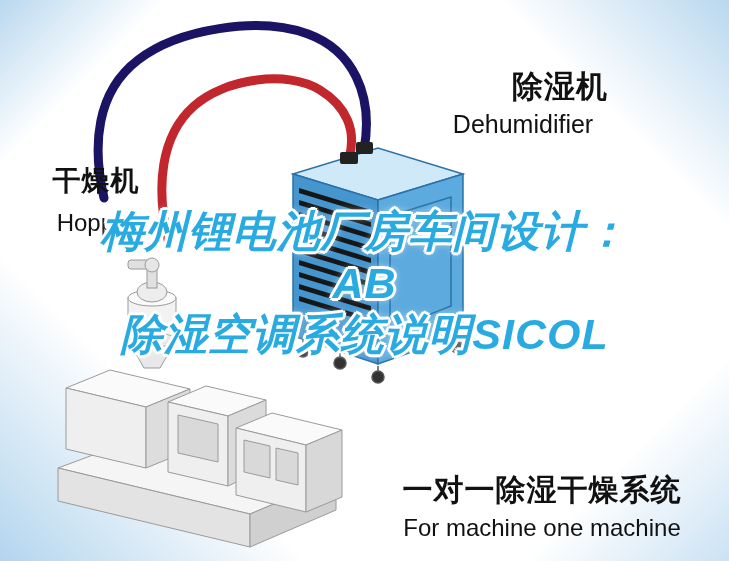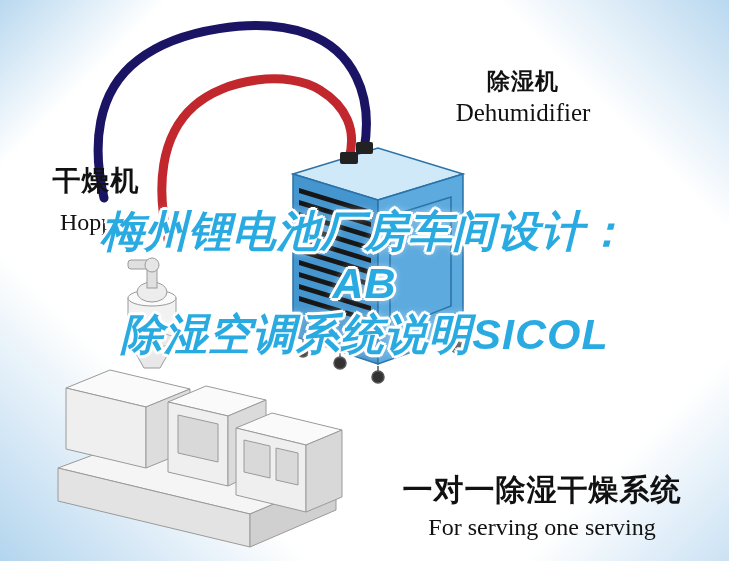--- a/index.html
+++ b/index.html
@@ -12,23 +12,23 @@
     background:
       linear-gradient(135deg, #b9d8ef 0%, rgba(255,255,255,0) 13%),
       linear-gradient(225deg, #b9d8ef 0%, rgba(255,255,255,0) 18%),
       linear-gradient(45deg,  #b3d5ee 0%, rgba(255,255,255,0) 24%),
       linear-gradient(315deg, #cbe2f4 0%, rgba(255,255,255,0) 16%),
       #ffffff;
   }
   .illustration{position:absolute;left:0;top:0;width:729px;height:561px;}
   .callout{position:absolute;text-align:center;color:#111;}
   .callout .title{font-weight:bold;letter-spacing:1px;}
-  .callout .sub{font-family:Liberation Serif, serif;}
+  .callout .sub{font-family:Liberation Sans, sans-serif;}
   .callout-dehumidifier{left:438px;top:66px;width:170px;}
-  .callout-dehumidifier .title{font-size:23px;}
+  .callout-dehumidifier .title{font-size:31px;text-align:right;}
   .callout-dehumidifier .sub{font-size:25px;margin-top:2px;}
   .callout-hopper{left:34px;top:162px;width:124px;}
   .callout-hopper .title{font-size:28px;}
   .callout-hopper .sub{font-size:24px;margin-top:9px;}
   .callout-system{left:392px;top:448px;width:300px;margin-top:22px;}
   .callout-system .title{font-size:30px;}
   .callout-system .sub{font-size:24px;margin-top:3px;}
   .watermark{
     position:absolute;left:0;right:0;top:206px;
     text-align:center;
@@ -128,21 +128,21 @@
     <div class="sub">Hopper</div>
   </div>
 
   <div class="callout callout-dehumidifier">
     <div class="title">除湿机</div>
     <div class="sub">Dehumidifier</div>
   </div>
 
   <div class="callout callout-system">
     <div class="title">一对一除湿干燥系统</div>
-    <div class="sub">For serving one serving</div>
+    <div class="sub">For machine one machine</div>
   </div>
 
   <div class="watermark">
     <div>梅州锂电池厂房车间设计：</div>
     <div>AB</div>
     <div>除湿空调系统说明SICOL</div>
   </div>
 
 </div>
 

